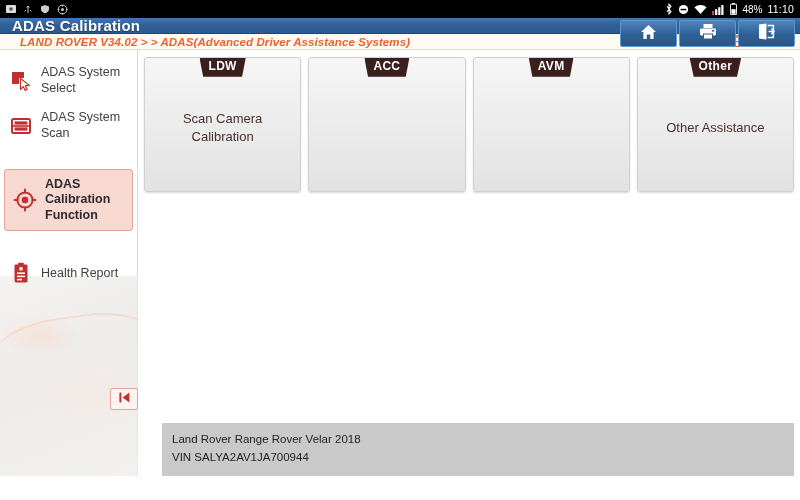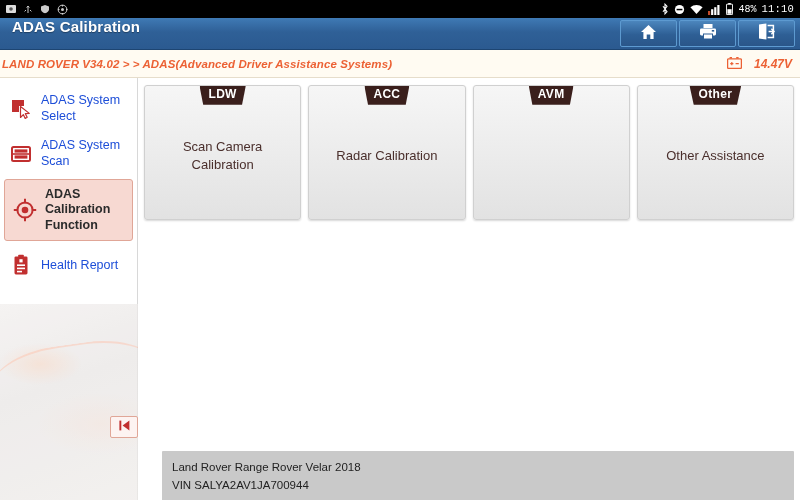--- a/index.html
+++ b/index.html
@@ -7,54 +7,54 @@
   body{
     font-family:"Liberation Sans", sans-serif;
     background:#ffffff;
     -webkit-font-smoothing:antialiased;
   }
 
   
   .statusbar{
     height:18px; background:#000; color:#fff;
     display:flex; align-items:center; justify-content:space-between;
-    padding:0 6px; font-size:10px;font-family:Liberation Mono, monospace;
+    padding:0 6px; font-size:10px;
   }
   .sb-left{ display:flex; align-items:center; gap:7px; }
   .sb-right{ display:flex; align-items:center; gap:5px; }
   .sb-ico{ display:inline-flex; align-items:center; justify-content:center; }
   .sb-time{ font-size:10.5px; letter-spacing:.2px; }
   .sb-batt-pct{ font-size:10px; }
 
   
   .titlebar{
-    height:32px;
+    height:16px;
     background:linear-gradient(#3f7ab5,#2f6097 45%,#2b5a90);
     border-bottom:1px solid #1d4572;
-    display:flex; align-items:flex-start; position:relative;
+    display:flex; align-items:center; position:relative;
   }
   .app-title{
     color:#fff; font-size:15px; font-weight:bold;
     padding-left:12px; letter-spacing:.2px;
     text-shadow:0 1px 1px rgba(0,0,0,.35);
   }
   .tb-btns{ position:absolute; right:5px; top:2px; display:flex; gap:2px; }
   .tb-btn{
     width:57px; height:27px;
     background:linear-gradient(#4c86bd,#2e5f95 55%,#2a5689);
     border:1px solid #5d9ad0; border-radius:2px;
     display:flex; align-items:center; justify-content:center;
     cursor:pointer;
   }
 
   
   .crumbbar{
-    height:28px; background:#fffbf2; border-bottom:1px solid #e6ddcb;
+    height:16px; background:#fffbf2; border-bottom:1px solid #e6ddcb;
     display:flex; align-items:center; justify-content:space-between;
-    padding:0 8px 0 2px;
+    padding:0 8px 0 20px;
   }
   .crumb{
     color:#ec6134; font-size:11.5px; font-style:italic; font-weight:bold;
     letter-spacing:.1px; white-space:nowrap;
   }
   .volt{ display:flex; align-items:center; gap:12px; }
   .volt-txt{ color:#ec6134; font-size:12px; font-style:italic; font-weight:bold; }
 
   
   .shell{ display:flex; height:426px; }
@@ -78,24 +78,24 @@
     border-top:2px solid rgba(255,170,140,.45);
     transform:rotate(-8deg);
   }
   .side-items{ position:relative; padding-top:8px; }
   .side-item{
     display:flex; align-items:center; gap:8px;
     padding:7px 6px 7px 9px; min-height:44px; cursor:pointer;
   }
   .side-item.active{
     background:#f7d9d2; border:1px solid #e0a697; border-radius:3px;
-    margin:2px 4px; padding-left:8px;
+    margin:20px 4px; padding-left:8px;
   }
   .side-icon{ flex:0 0 24px; width:24px; height:24px; display:flex; align-items:center; justify-content:center; }
-  .side-label{ font-size:12.5px; color:#1d4ed8; line-height:1.25; }
+  .side-label{ font-size:12.5px; color:#404040; line-height:1.25; }
   .side-item.active .side-label{ font-weight:bold; color:#2b2b2b; }
 
   .collapse-btn{
     position:absolute; left:110px; top:338px;
     width:28px; height:22px; background:#fdf3f1;
     border:1px solid #e0a697; border-radius:2px;
     display:flex; align-items:center; justify-content:center; cursor:pointer; z-index:5;
   }
 
   
@@ -309,21 +309,20 @@
 
     <div class="cards">
 
       <div class="card">
         <div class="tag">LDW</div>
         <div class="card-label">Scan Camera Calibration</div>
       </div>
 
       <div class="card">
         <div class="tag">ACC</div>
-        <div class="card-label">Radar Calibration</div>
       </div>
 
       <div class="card">
         <div class="tag">AVM</div>
       </div>
 
       <div class="card">
         <div class="tag">Other</div>
         <div class="card-label">Other Assistance</div>
       </div>

